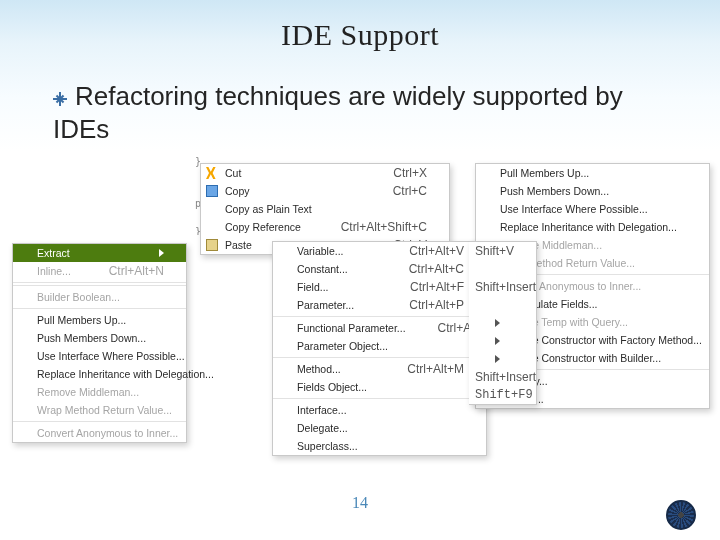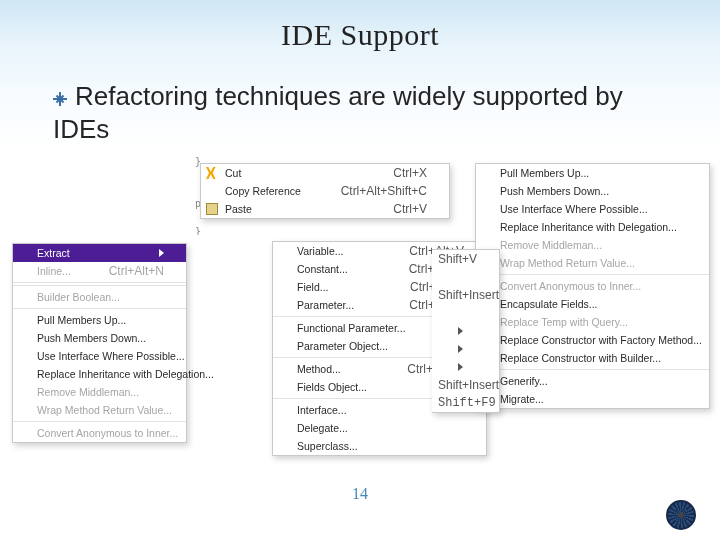--- a/index.html
+++ b/index.html
@@ -55,21 +55,21 @@
     display: flex;
     align-items: center;
     height: 18px;
     padding: 0 22px 0 24px;
     white-space: nowrap;
     gap: 14px;
   }
   .menu .row .lbl { flex: 1; }
   .menu .row .sc  { color: #555; padding-left: 18px; font-size: 12px; }
   .menu .row.dis .lbl, .menu .row.dis .sc { color: #a5a5a5; }
-  .menu .row.hl { background: #4c1d95; color: #fff; }
+  .menu .row.hl { background: #4d7c0f; color: #fff; }
   .menu .sep { height: 0; border-top: 1px solid #e2e2e2; margin: 2px 0; }
   .menu .arrow { width: 0; height: 0; border-top: 4px solid transparent; border-bottom: 4px solid transparent; border-left: 5px solid #555; margin-left: 6px; }
   .menu .row.hl .arrow { border-left-color: #fff; }
 
   .icon-box { width:12px; height:12px; position:absolute; left:5px; }
   .ic-cut  { background:#f6a700; clip-path: polygon(20% 0,40% 40%,60% 0,80% 0,55% 50%,80% 100%,60% 100%,40% 60%,20% 100%,0 100%,25% 50%,0 0);}
   .ic-copy { background:#6aa6e6; border:1px solid #2d6db1; }
   .ic-paste{ background:#e6d28a; border:1px solid #a08a3a; }
 
   #menu-left   { left: 12px;  top: 88px; width: 175px; }
@@ -77,21 +77,21 @@
   #menu-extract{ left: 272px; top: 86px; width: 215px; }
   #menu-right  { left: 475px; top: 8px;  width: 235px; }
 
   .code-bg {
     position:absolute; left:195px; top:0; width:140px; height:80px;
     font-family: Consolas, monospace; font-size:10px; color:#888;
     line-height: 14px; overflow:hidden;
   }
 
   .pagenum {
-    position: absolute; bottom: 37px; left: 0; right: 0;
+    position: absolute; bottom: 28px; left: 0; right: 0;
     text-align: center; font-family: Georgia, serif; font-size: 16px; color: #4a88b8;
   }
   .footer-strip { position:absolute; bottom:0; left:0; right:0; height:18px; background:#ffffff; }
   .logo {
     position: absolute; right: 24px; bottom: 10px;
     width: 30px; height: 30px; border-radius: 50%;
     background: radial-gradient(circle,#444 15%,transparent 16%),
                 repeating-conic-gradient(#1a2d4d 0 10deg,#284b7e 10deg 20deg);
     border: 2px solid #162a48;
   }
@@ -115,20 +115,28 @@
 }
 class Shap</pre>
 
   <div class="menu" id="menu-context">
     <div id="ctx-rows">
         <div class="row" style="position: relative;">
           <span class="icon-box ic-cut"></span>
           <span class="lbl">Cut</span>
           <span class="sc">Ctrl+X</span>
         </div>
+        <div class="row" style="position: relative;">
+          <span class="icon-box ic-copy"></span>
+          <span class="lbl">Copy</span>
+          <span class="sc">Ctrl+C</span>
+        </div>
+        <div class="row">
+          <span class="lbl">Copy as Plain Text</span>
+        </div>
         <div class="row">
           <span class="lbl">Copy Reference</span>
           <span class="sc">Ctrl+Alt+Shift+C</span>
         </div>
         <div class="row" style="position: relative;">
           <span class="icon-box ic-paste"></span>
           <span class="lbl">Paste</span>
           <span class="sc">Ctrl+V</span>
         </div>
       </div>
@@ -261,21 +269,21 @@
         <div class="sep"></div>
         <div class="row">
           <span class="lbl">Generify...</span>
         </div>
         <div class="row">
           <span class="lbl">Migrate...</span>
         </div>
       </div>
   </div>
 
-  <div class="menu" style="left:432px; top:86px; width:68px; border-left:none;margin-top:8px;">
+  <div class="menu" style="left:469px; top:86px; width:68px; border-left:none;">
     <div id="sliver-rows">
         <div class="row" style="padding-left: 6px;">
           <span class="sc" style="padding-left: 0px;">Shift+V</span>
         </div>
         <div class="row" style="padding-left: 6px;">
           <span class="sc" style="padding-left: 0px;"></span>
         </div>
         <div class="row" style="padding-left: 6px;">
           <span class="sc" style="padding-left: 0px;">Shift+Insert</span>
         </div>

